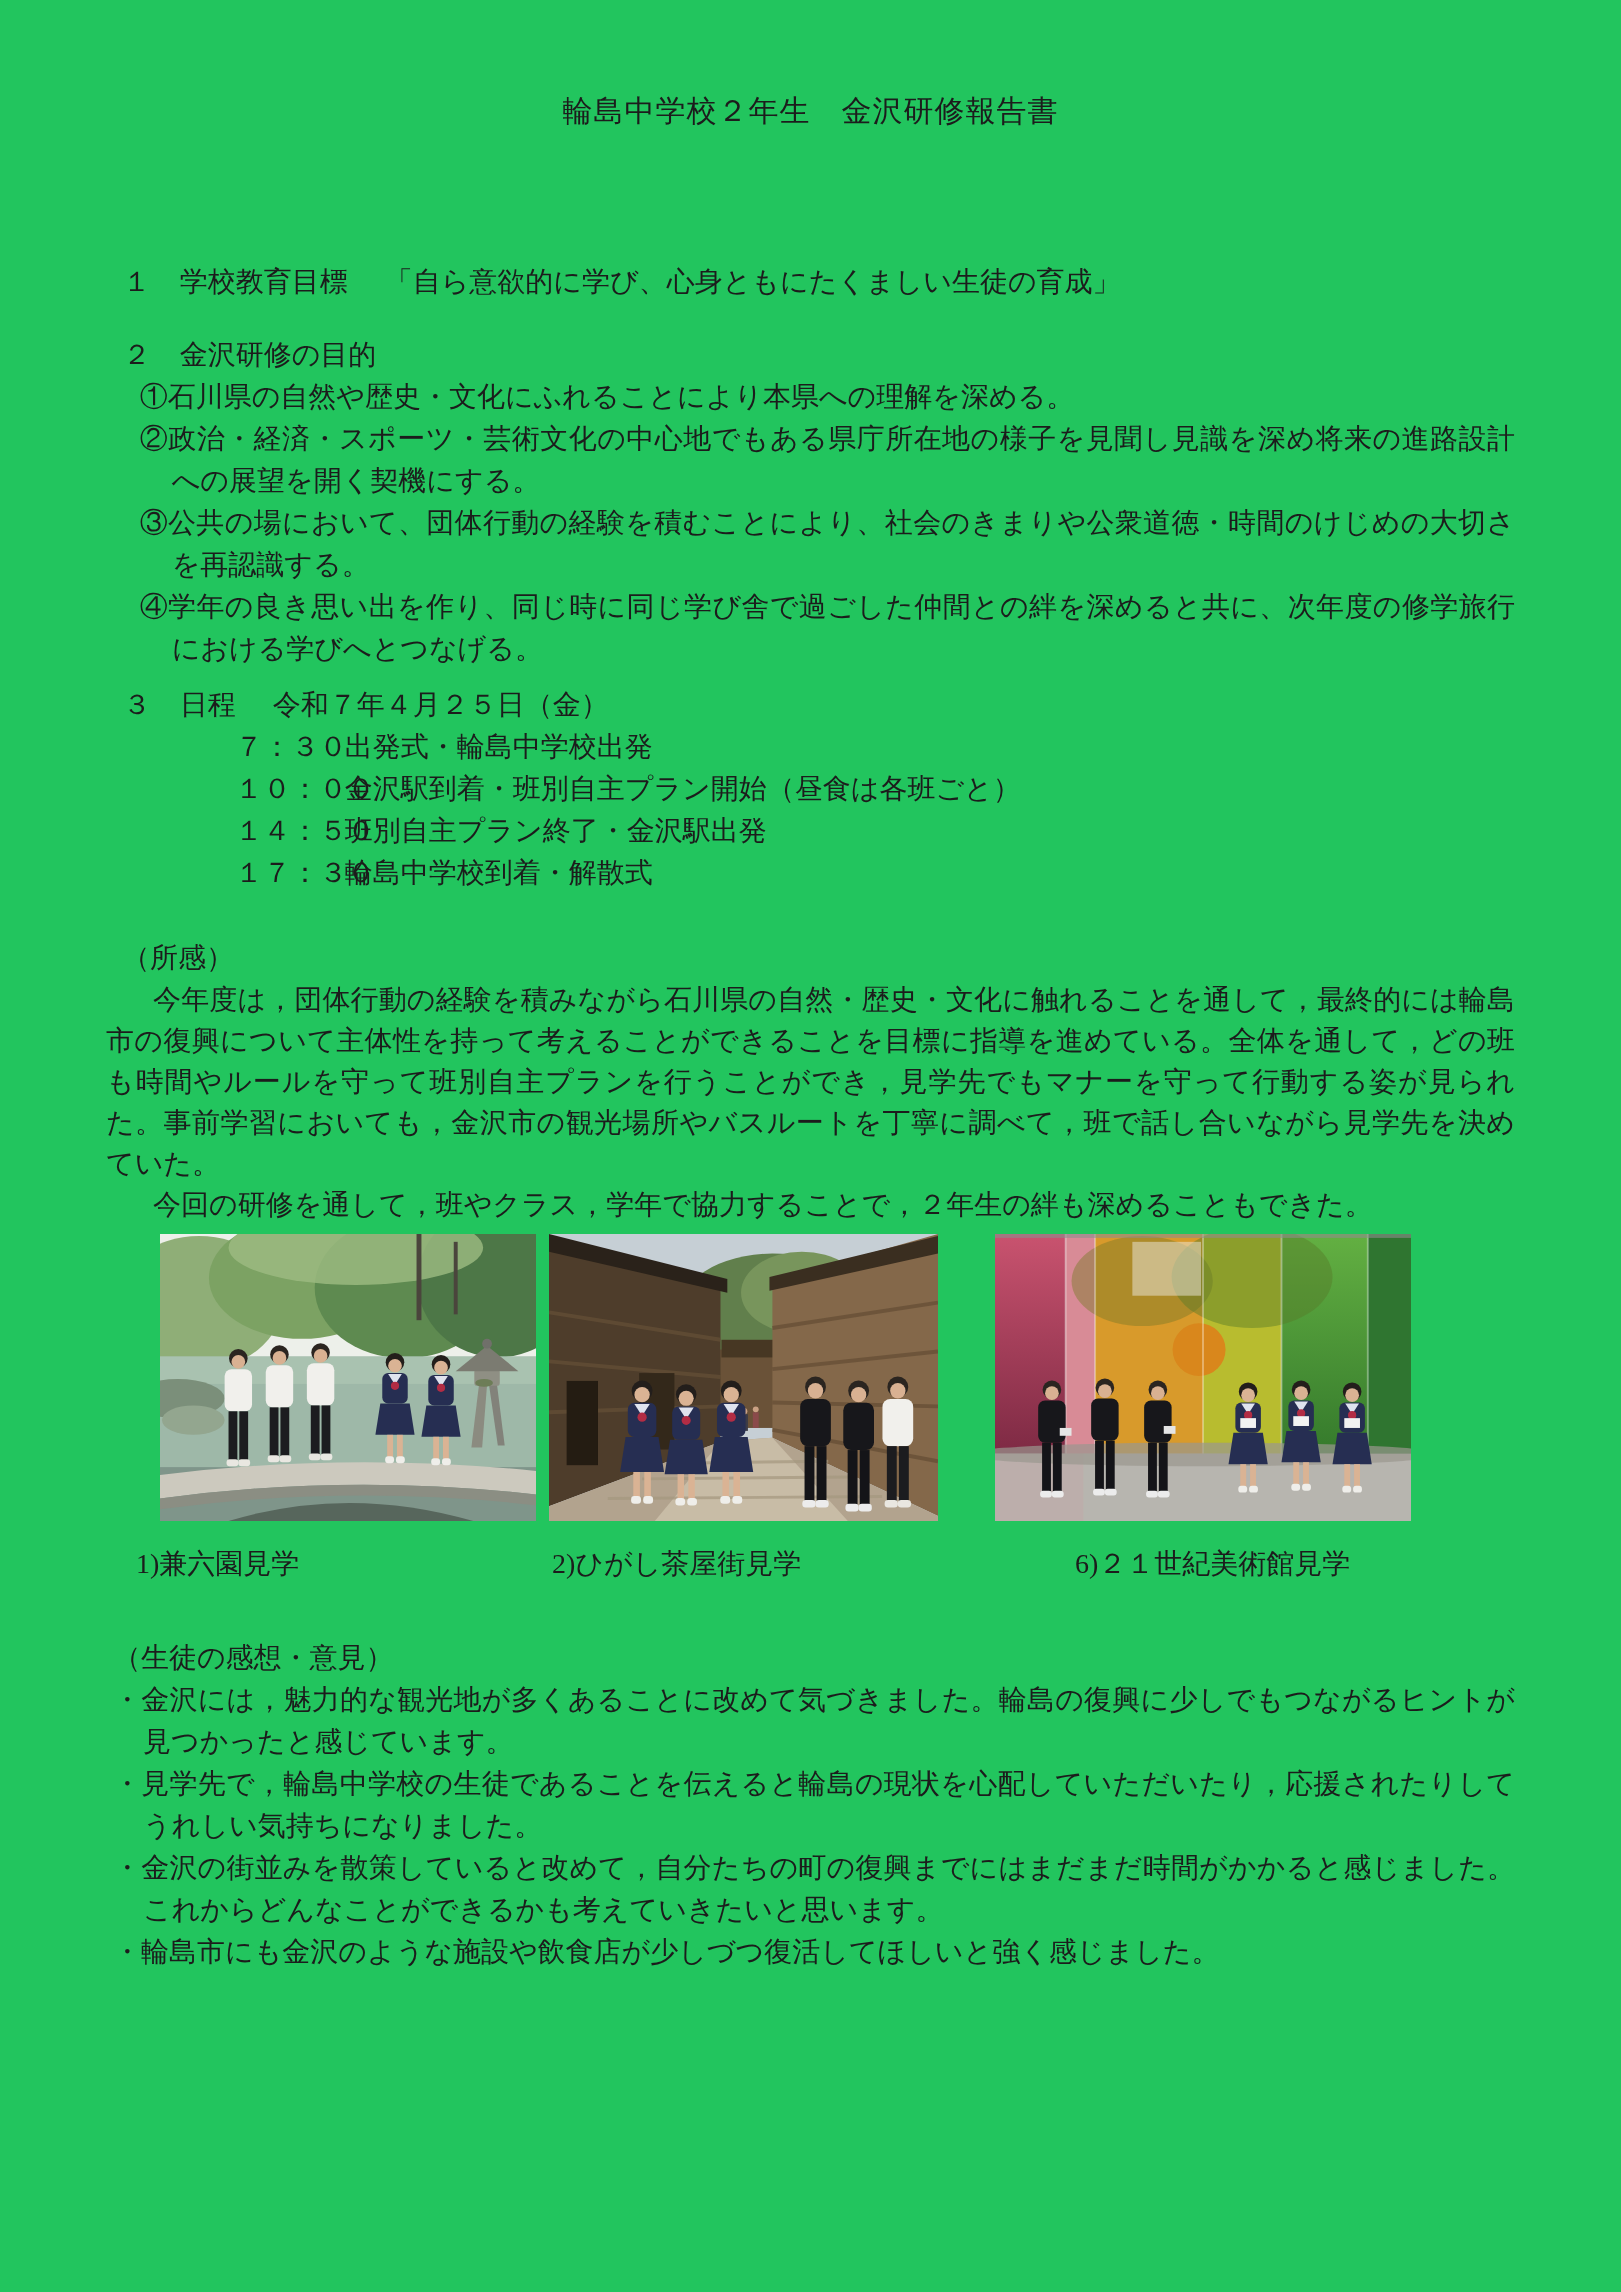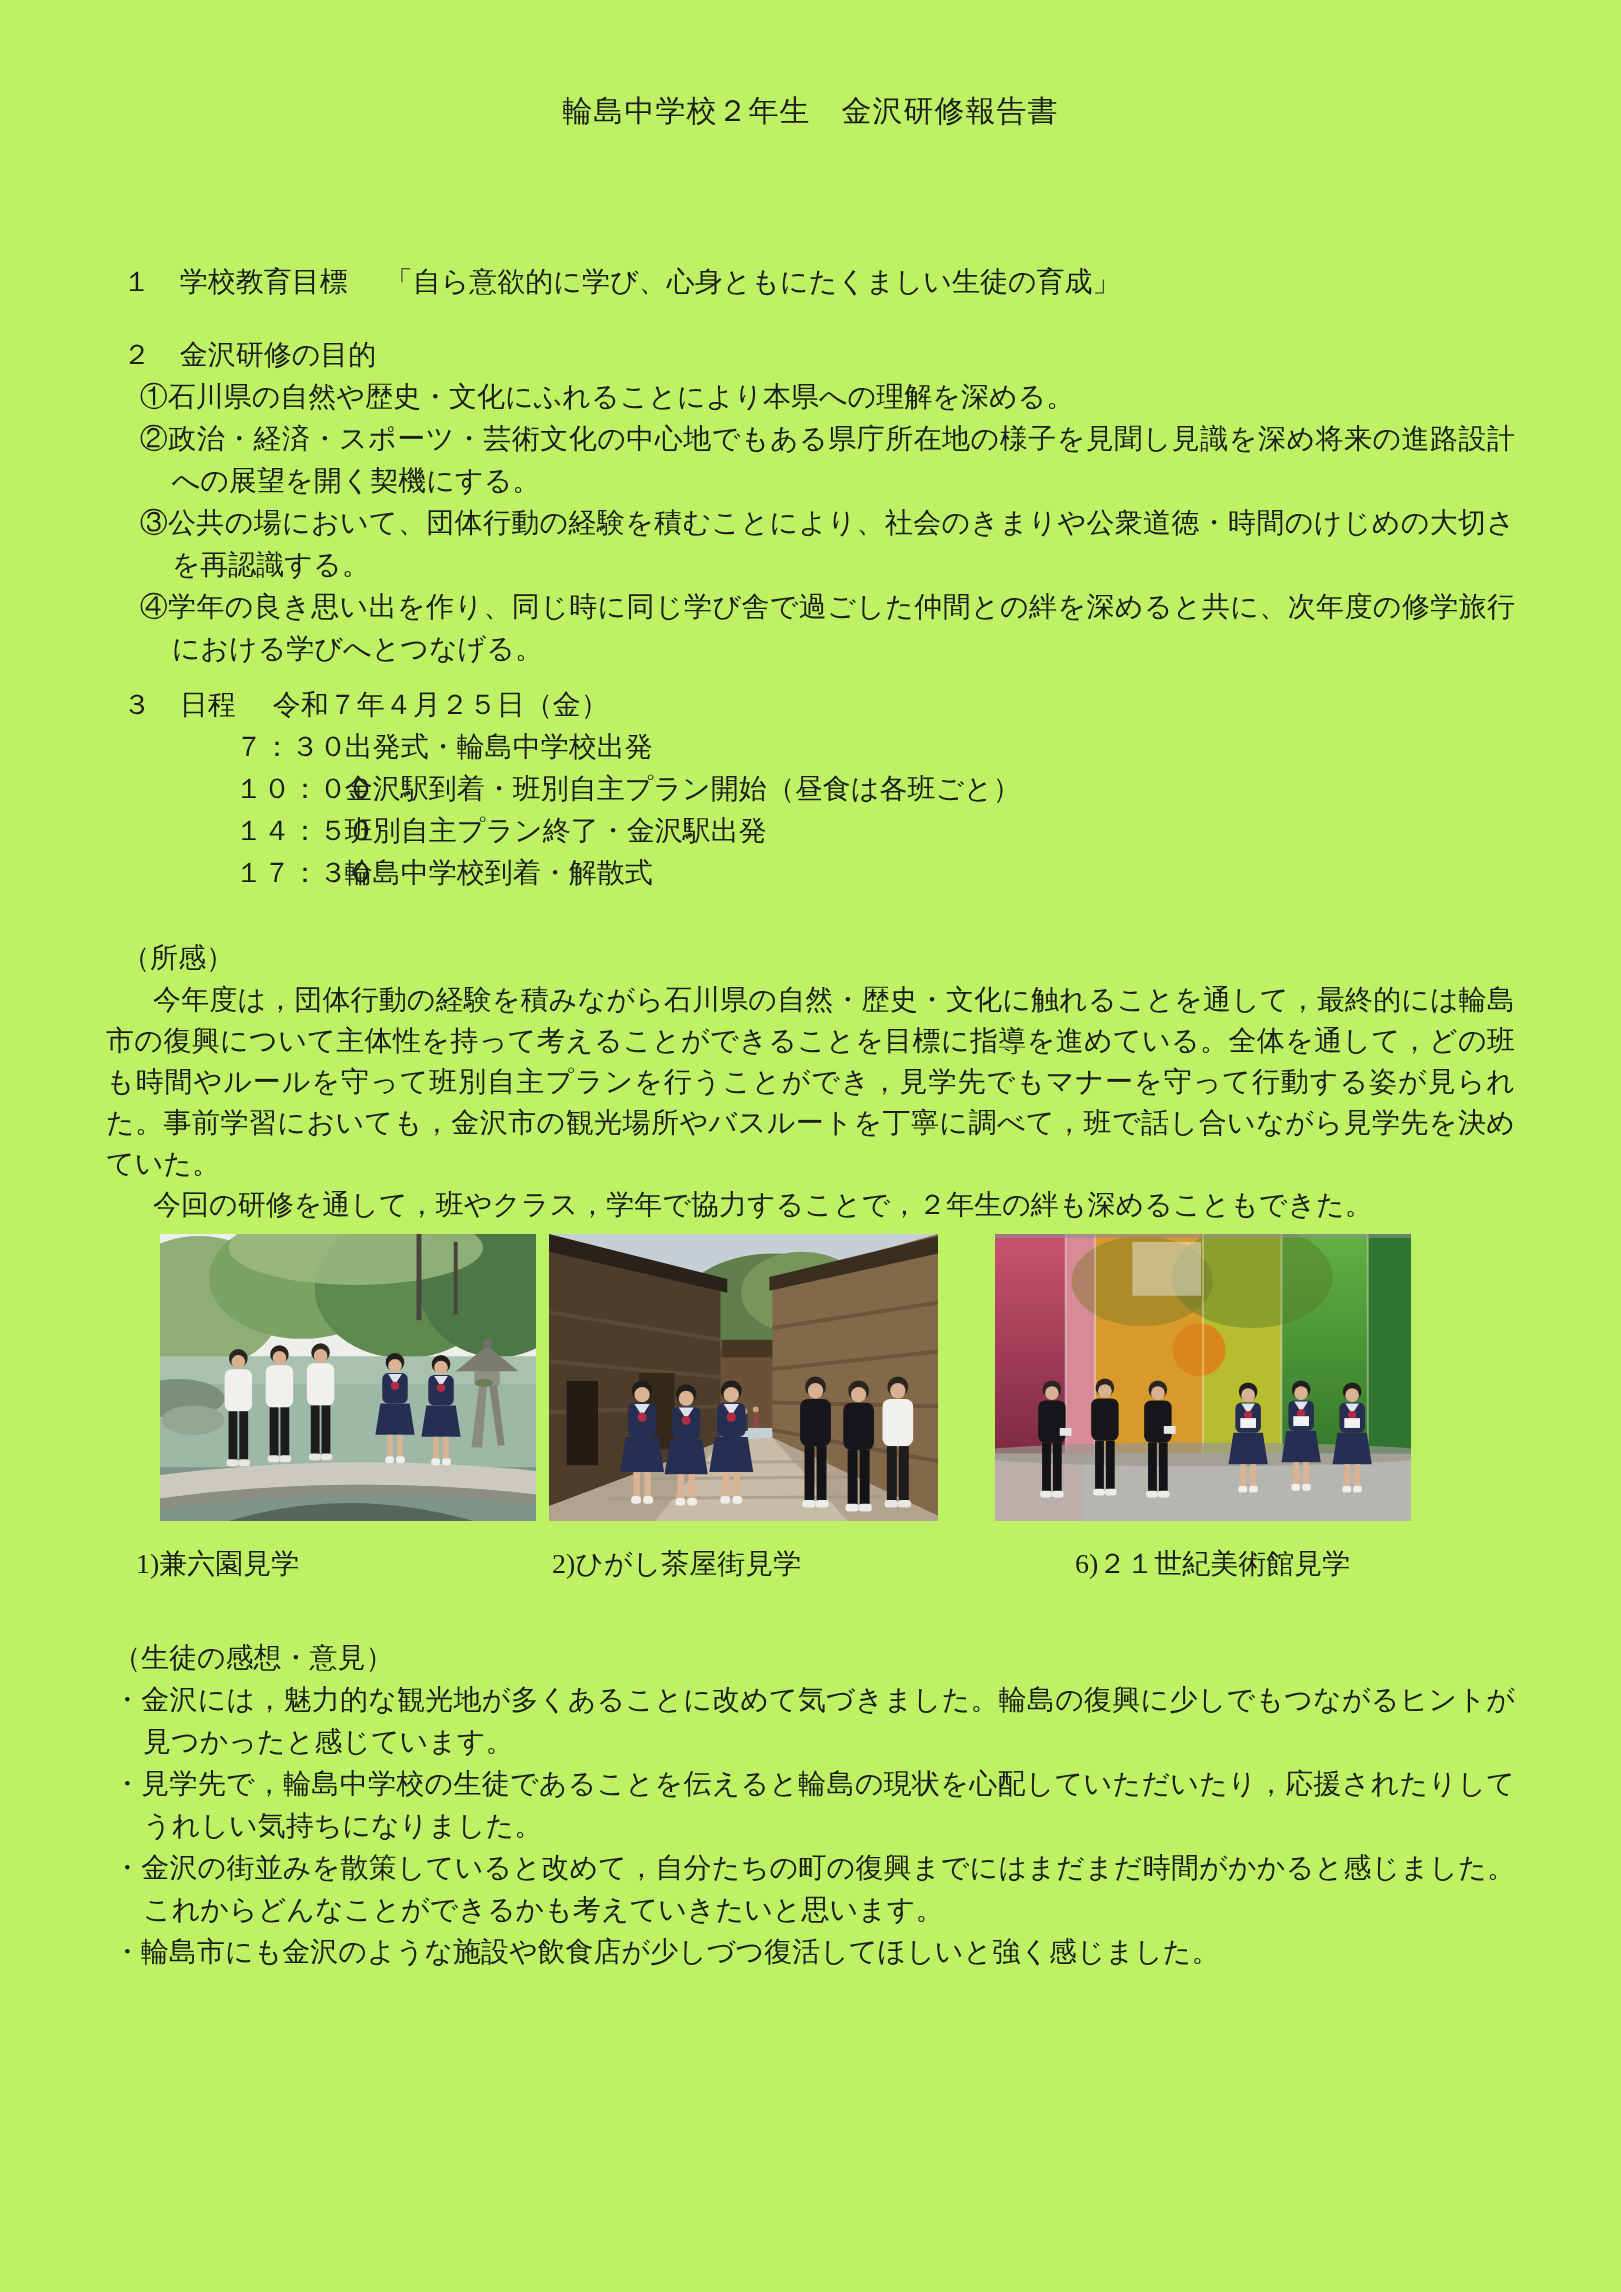--- a/index.html
+++ b/index.html
@@ -1,21 +1,21 @@
 <!DOCTYPE html>
 <html lang="ja"><head>
 <meta charset="utf-8">
 <style>
   html,body{margin:0;padding:0;background:#9a9a9a;}
   .page{
     position:relative;
     width:1621px;
     height:2293px;
     margin:0 auto;
-    background:#bef264;
+    background:#22c55e;
     box-sizing:border-box;
     padding:90px 106px 0 106px;
     color:#1c1c1c;
     font-family:"Liberation Serif","DejaVu Serif",serif;
     font-size:28px;
     line-height:42px;
     overflow:hidden;
   }
   .title{
     text-align:center;

